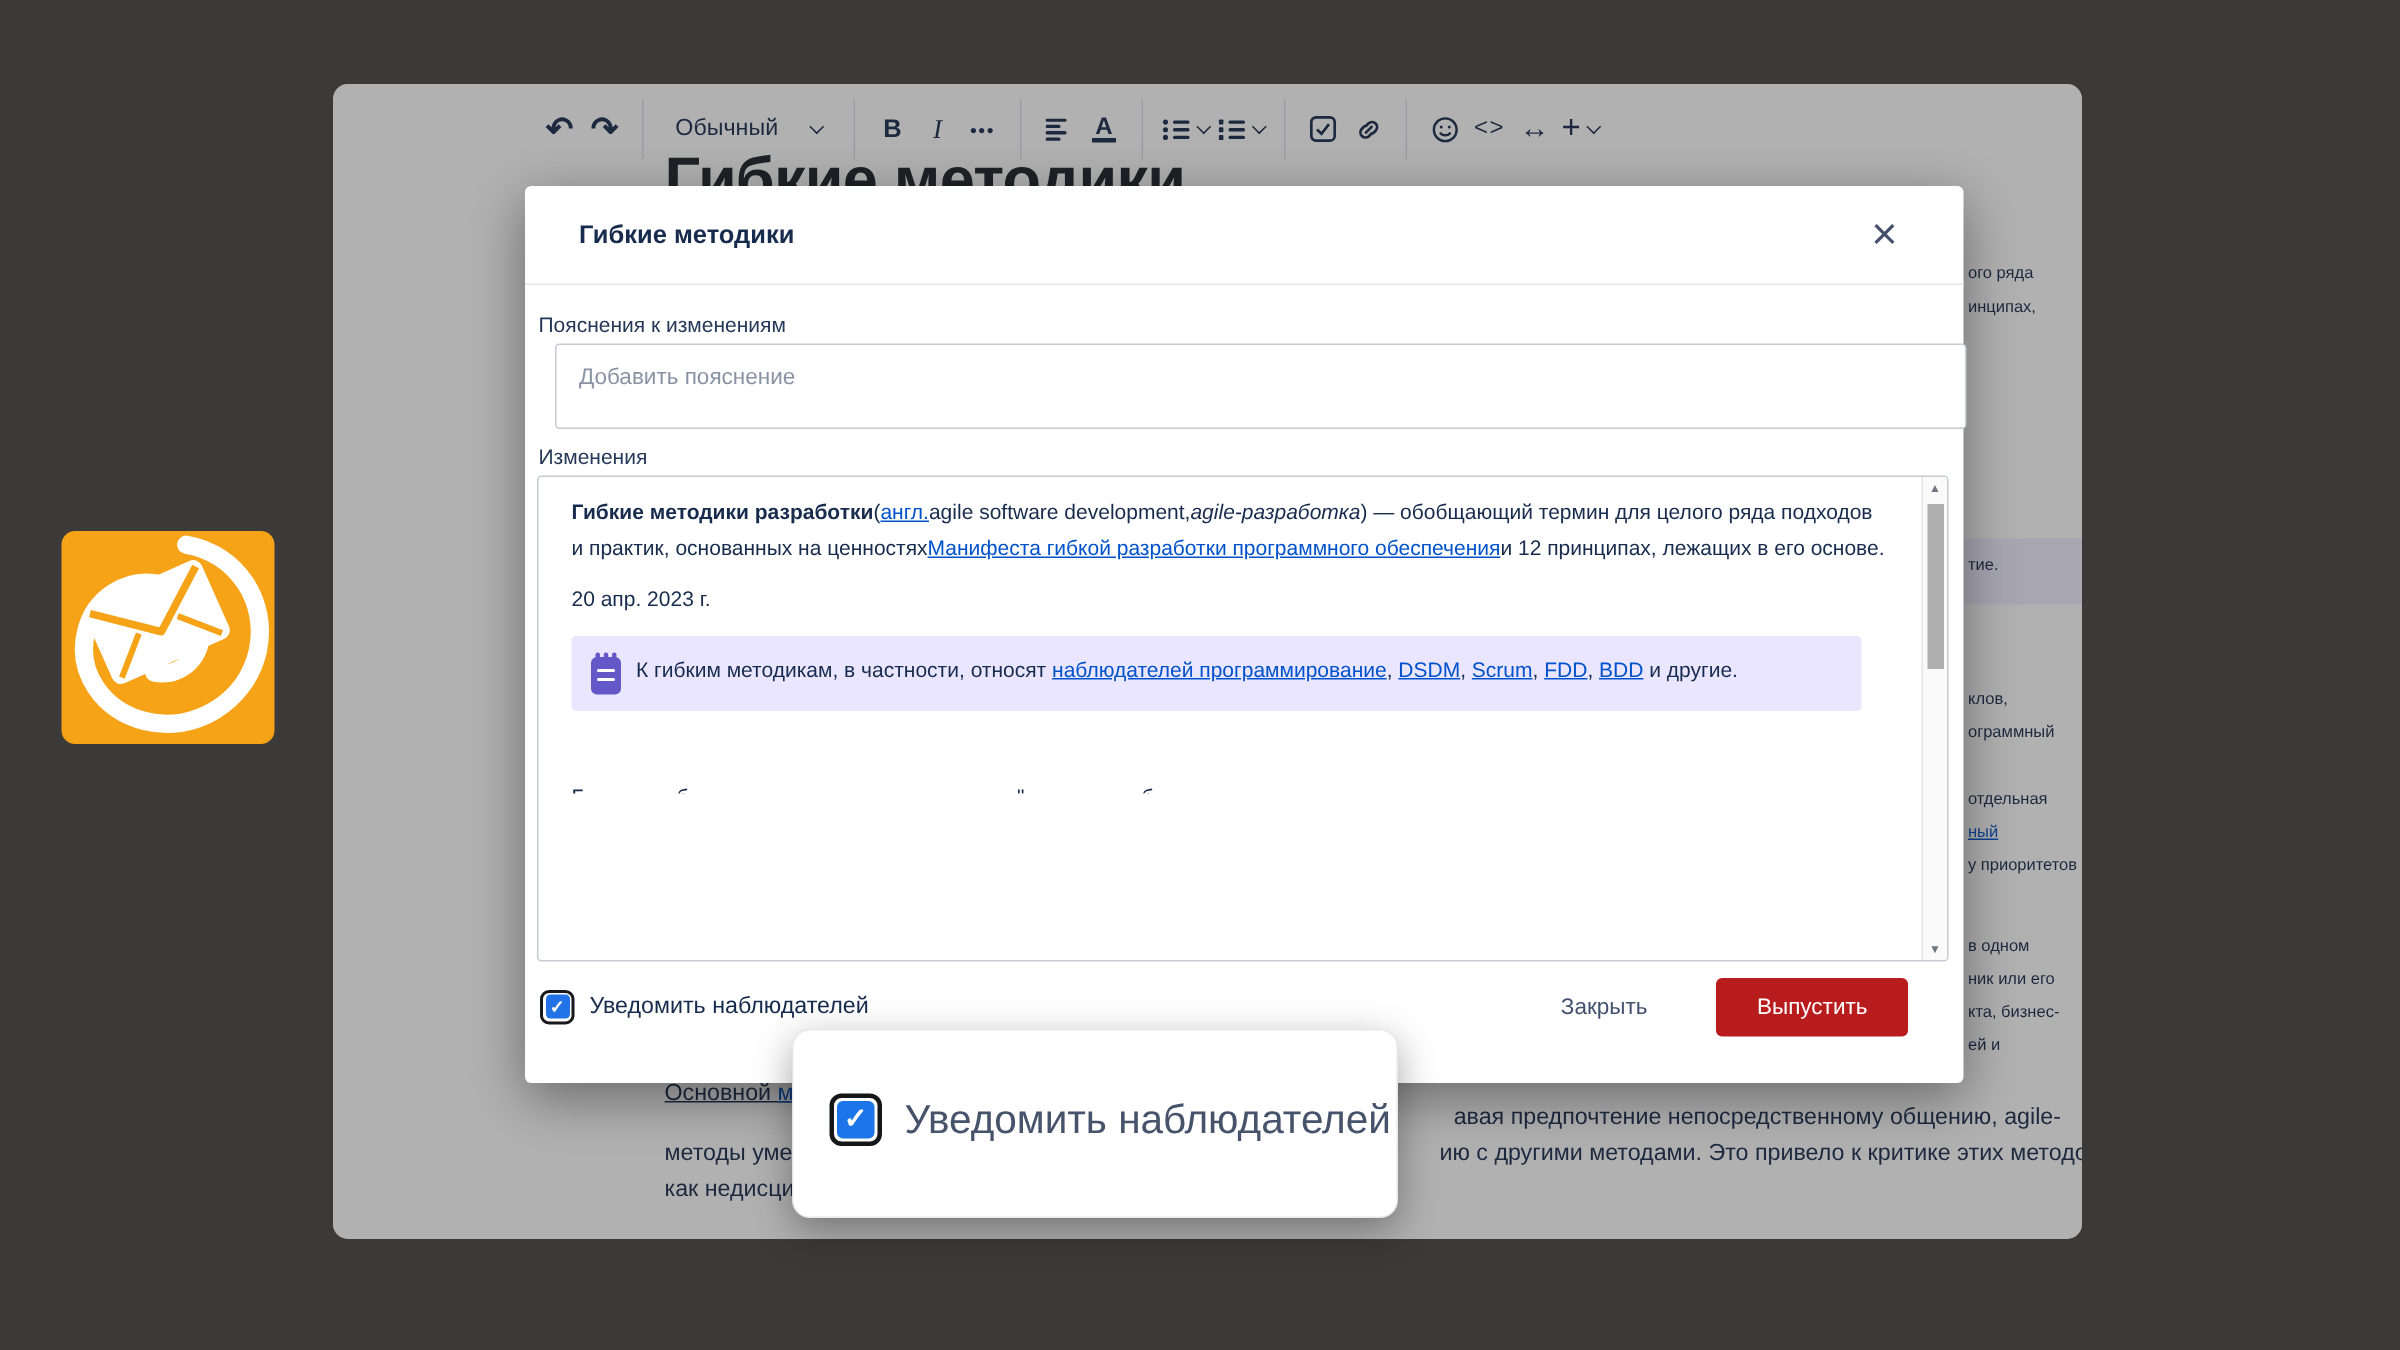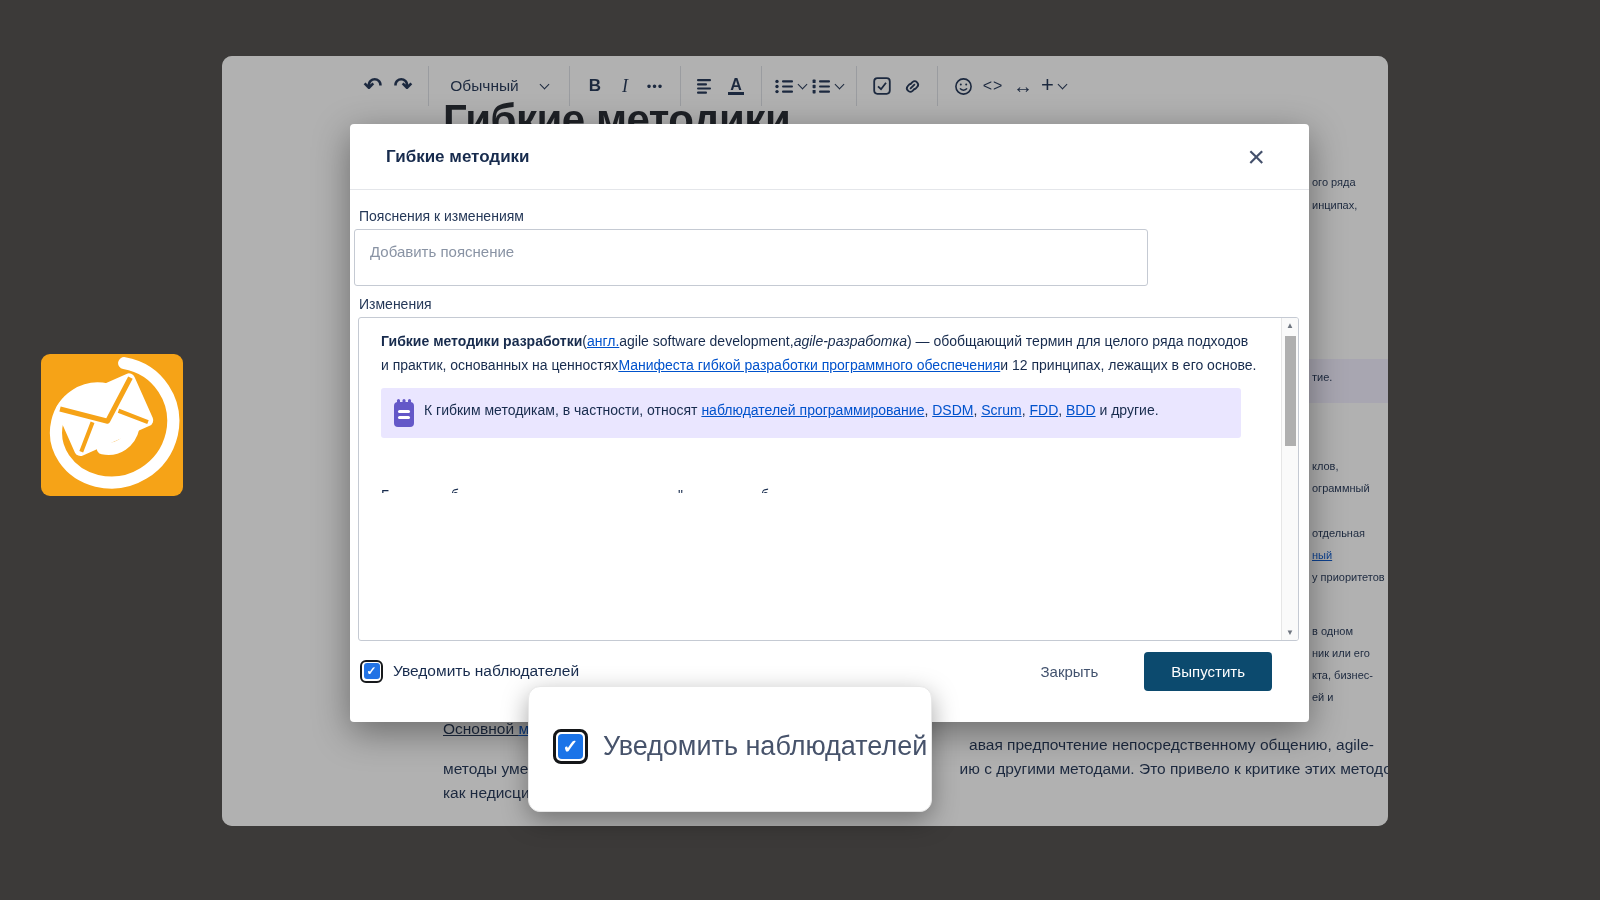--- a/index.html
+++ b/index.html
@@ -48,21 +48,21 @@
 
   
   .modal { position:absolute; left:350px; top:124px; width:959px; height:598px; background:#fff;
            border-radius:4px; box-shadow:0 10px 36px rgba(0,0,0,0.40); z-index:10; }
   .m-header { height:66px; border-bottom:1px solid #E4E6EA; display:flex; align-items:center; padding:0 36px; }
   .m-title { font-size:17px; font-weight:600; color:#172B4D; }
   .m-close { position:absolute; right:44px; top:18px; font-size:30px; line-height:30px; color:#44506B;
              cursor:pointer; font-weight:300; }
   .m-label { position:absolute; left:9px; font-size:14px; color:#253858; }
   .lab1 { top:84px; } .lab2 { top:172px; }
-  .m-input { position:absolute; left:4px; top:105px; width:794px; height:57px; border:1px solid #C5CAD3;
+  .m-input { position:absolute; left:20px; top:105px; width:941px; height:57px; border:1px solid #C5CAD3;
              border-radius:3px; font-family:"Liberation Sans",sans-serif; font-size:15px; color:#172B4D;
              padding:13px 15px; resize:none; outline:none; }
   .m-input::placeholder { color:#8993A4; }
 
   .changes { position:absolute; left:8px; top:193px; width:941px; height:324px; border:1px solid #C5CAD3;
              border-radius:3px; overflow:hidden; background:#fff; }
   .ch-inner { position:absolute; left:0; top:0; right:17px; bottom:0; padding:12px 24px 0 22px;
               font-size:14px; line-height:23.5px; color:#172B4D; }
   .seg-bold { font-weight:700; } .seg-italic { font-style:italic; }
   .seg-link { color:#0052CC; text-decoration:underline; cursor:pointer; }
@@ -90,21 +90,21 @@
   
   .m-footer { position:absolute; left:10px; right:37px; top:527px; height:40px; display:flex; align-items:center; }
   .cbx { width:23px; height:23px; border:2.5px solid #17191C; border-radius:6px; display:flex; align-items:center;
          justify-content:center; background:#fff; cursor:pointer; }
   .cbx-in { width:16px; height:16px; background:#2273E5; border-radius:3px; color:#fff; font-size:12px; font-weight:700;
             display:flex; align-items:center; justify-content:center; line-height:1; }
   .cbx-label { font-size:15.5px; color:#172B4D; margin-left:10px; }
   .spacer { flex:1; }
   .btn-subtle { background:none; border:none; font-family:"Liberation Sans",sans-serif; font-size:15px; color:#42526E;
                 cursor:pointer; margin-right:46px; }
-  .btn-primary { background:#0c4a6e; color:#fff; border:none; border-radius:4px; height:39px; padding:0 27px;
+  .btn-primary { background:#b91c1c; color:#fff; border:none; border-radius:4px; height:39px; padding:0 27px;
                  font-family:"Liberation Sans",sans-serif; font-size:15px; cursor:pointer; }
 
   
   .popup { position:absolute; left:528px; top:686px; width:404px; height:126px; background:#fff; border:1px solid #E8E8E8;
            border-radius:12px; box-shadow:0 8px 26px rgba(0,0,0,0.35); z-index:20; }
   .pop-row { position:absolute; left:24px; top:42px; display:flex; align-items:center; gap:15px; }
   .cbx-big { width:35px; height:35px; border:3.5px solid #141618; border-radius:8px; background:#fff;
              display:flex; align-items:center; justify-content:center; cursor:pointer; }
   .cbx-big-in { width:25px; height:25px; background:#1B74E8; border-radius:4px; color:#fff; font-size:19px; font-weight:700;
                 display:flex; align-items:center; justify-content:center; line-height:1; }
@@ -239,20 +239,21 @@
     <span class="m-close">×</span>
 
     <div class="m-label lab1">Пояснения к изменениям</div>
     <textarea class="m-input" placeholder="Добавить пояснение" style=""></textarea>
 
     <div class="m-label lab2">Изменения</div>
 
     <div class="changes">
       <div class="ch-inner">
         <p class="ch-p1"><span class="seg-bold">Гибкие методики разработки</span><span>(</span><span class="seg-link">англ.</span><span>agile software development,</span><span class="seg-italic">agile-разработка</span><span>) — обобщающий термин для целого ряда подходов и практик, основанных на ценностях</span><span class="seg-link">Манифеста гибкой разработки программного обеспечения</span><span>и 12 принципах, лежащих в его основе.</span></p>
+        <p class="ch-date">20 апр. 2023 г.</p>
         <div class="panel">
           <span class="note-ico">
               <i></i>
               <i></i>
             </span>
           <span><span>К гибким методикам, в частности, относят </span><span class="seg-link">наблюдателей программирование</span><span>, </span><span class="seg-link">DSDM</span><span>, </span><span class="seg-link">Scrum</span><span>, </span><span class="seg-link">FDD</span><span>, </span><span class="seg-link">BDD</span><span> и другие.</span></span>
         </div>
         <div class="clipline">
           <span style="left:0">Б</span>
           <span style="left:70px">б</span>

